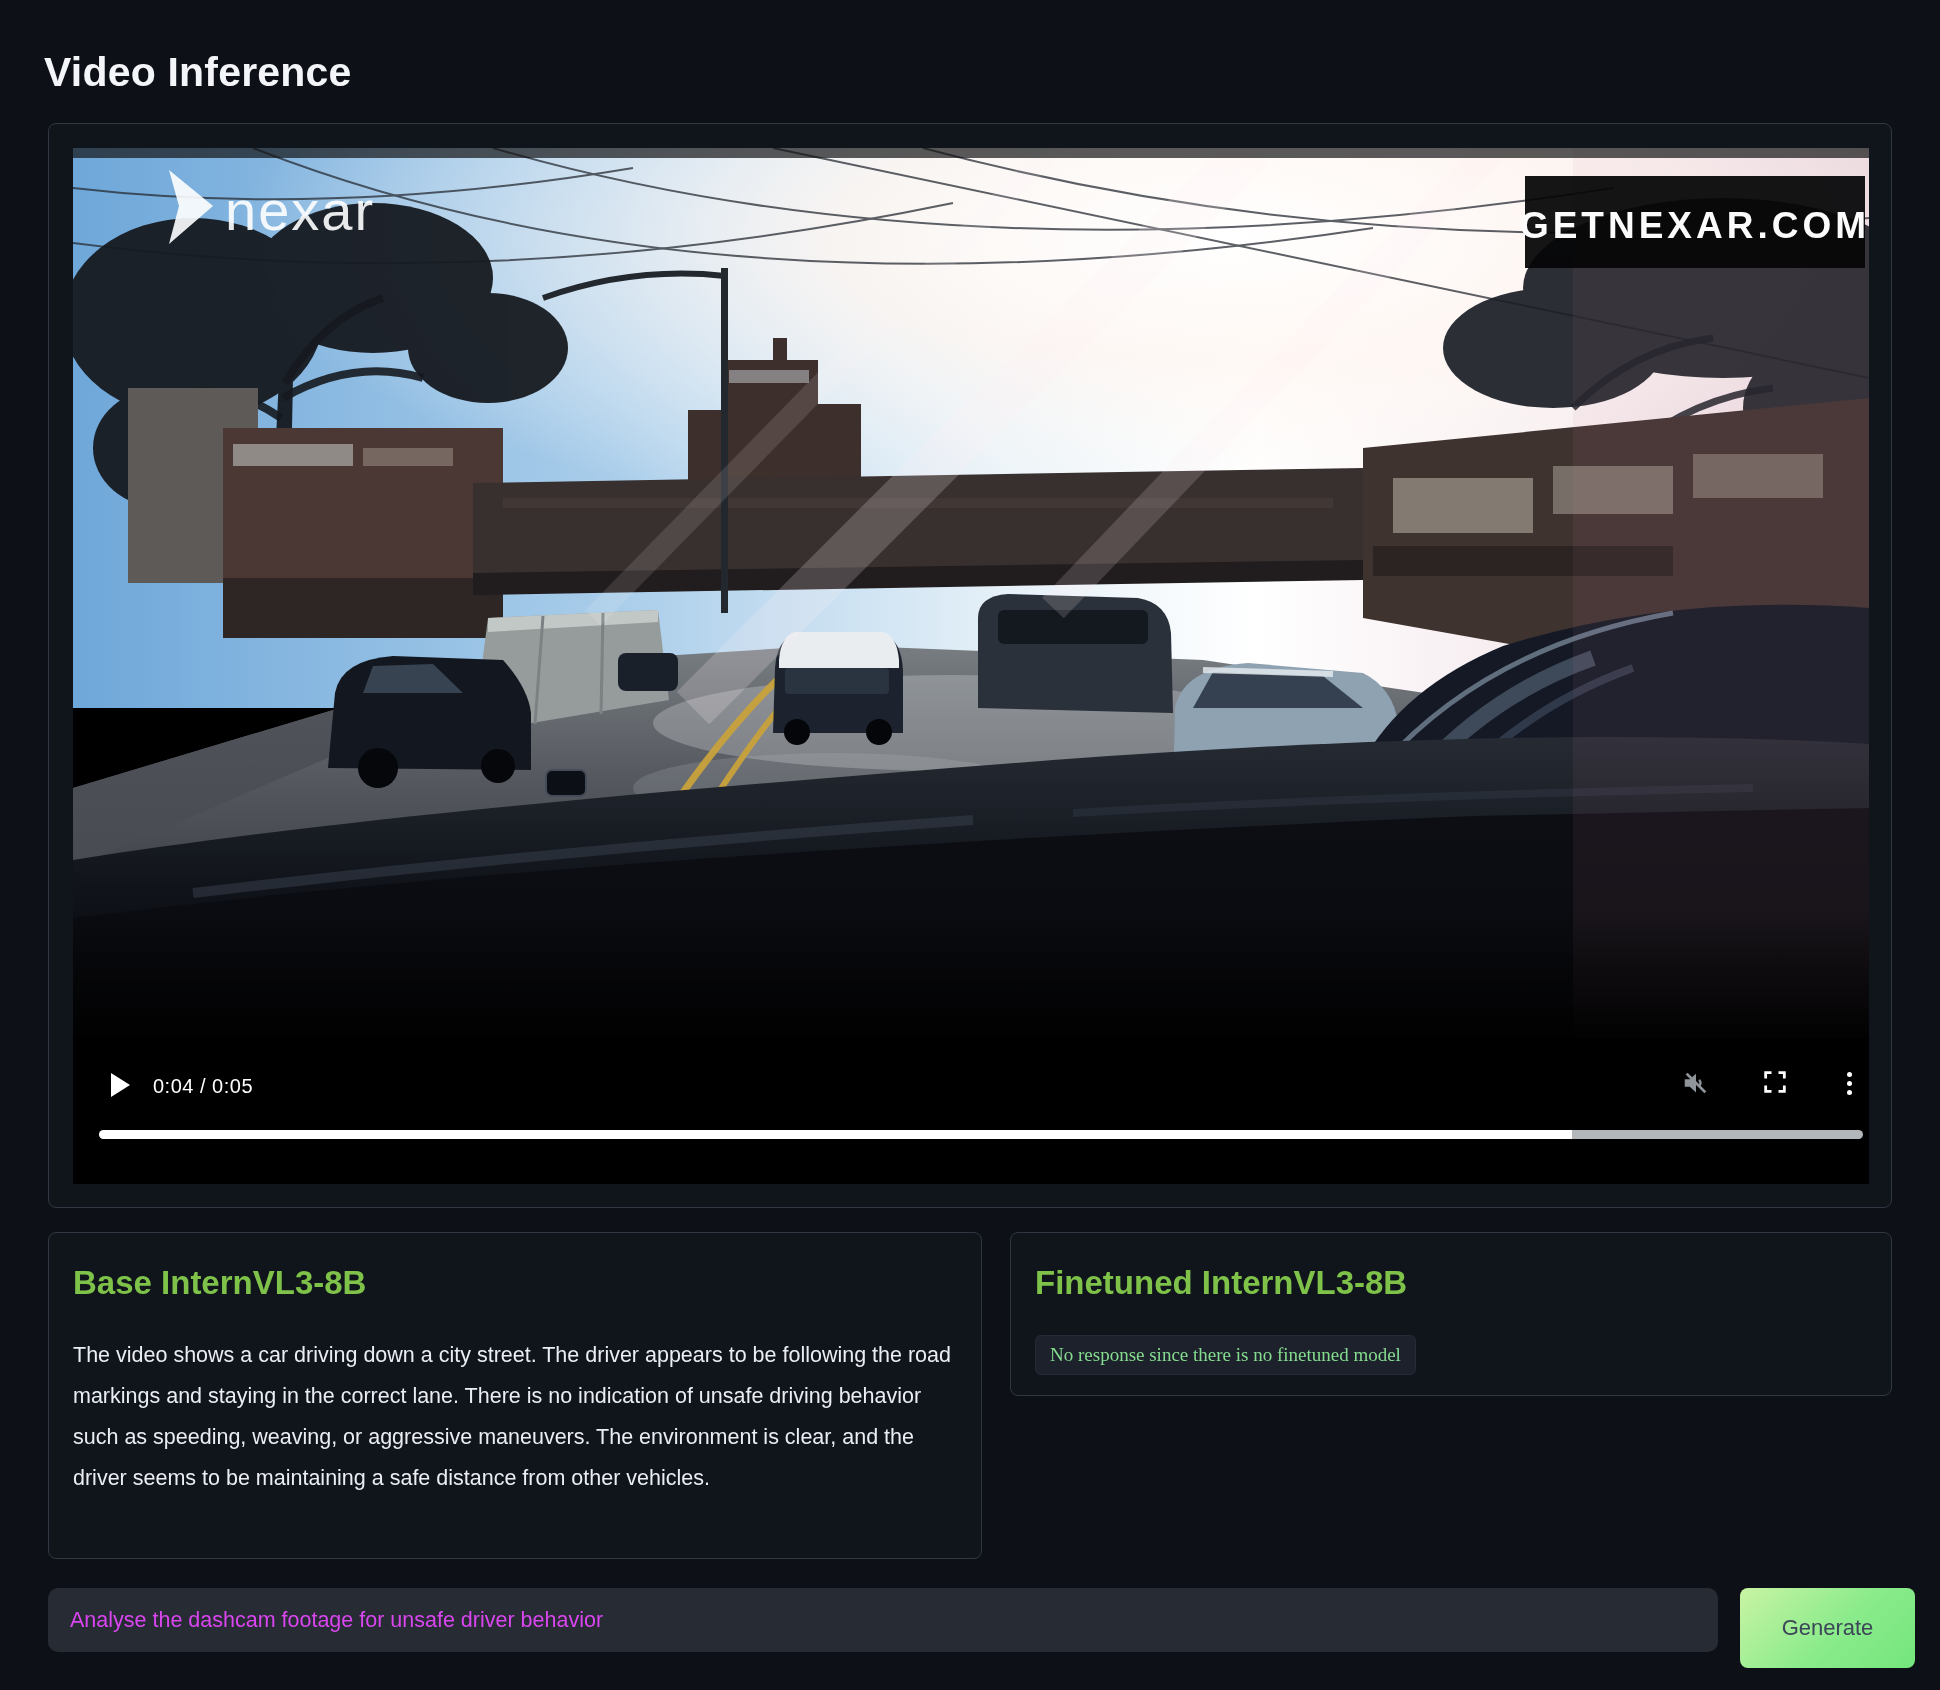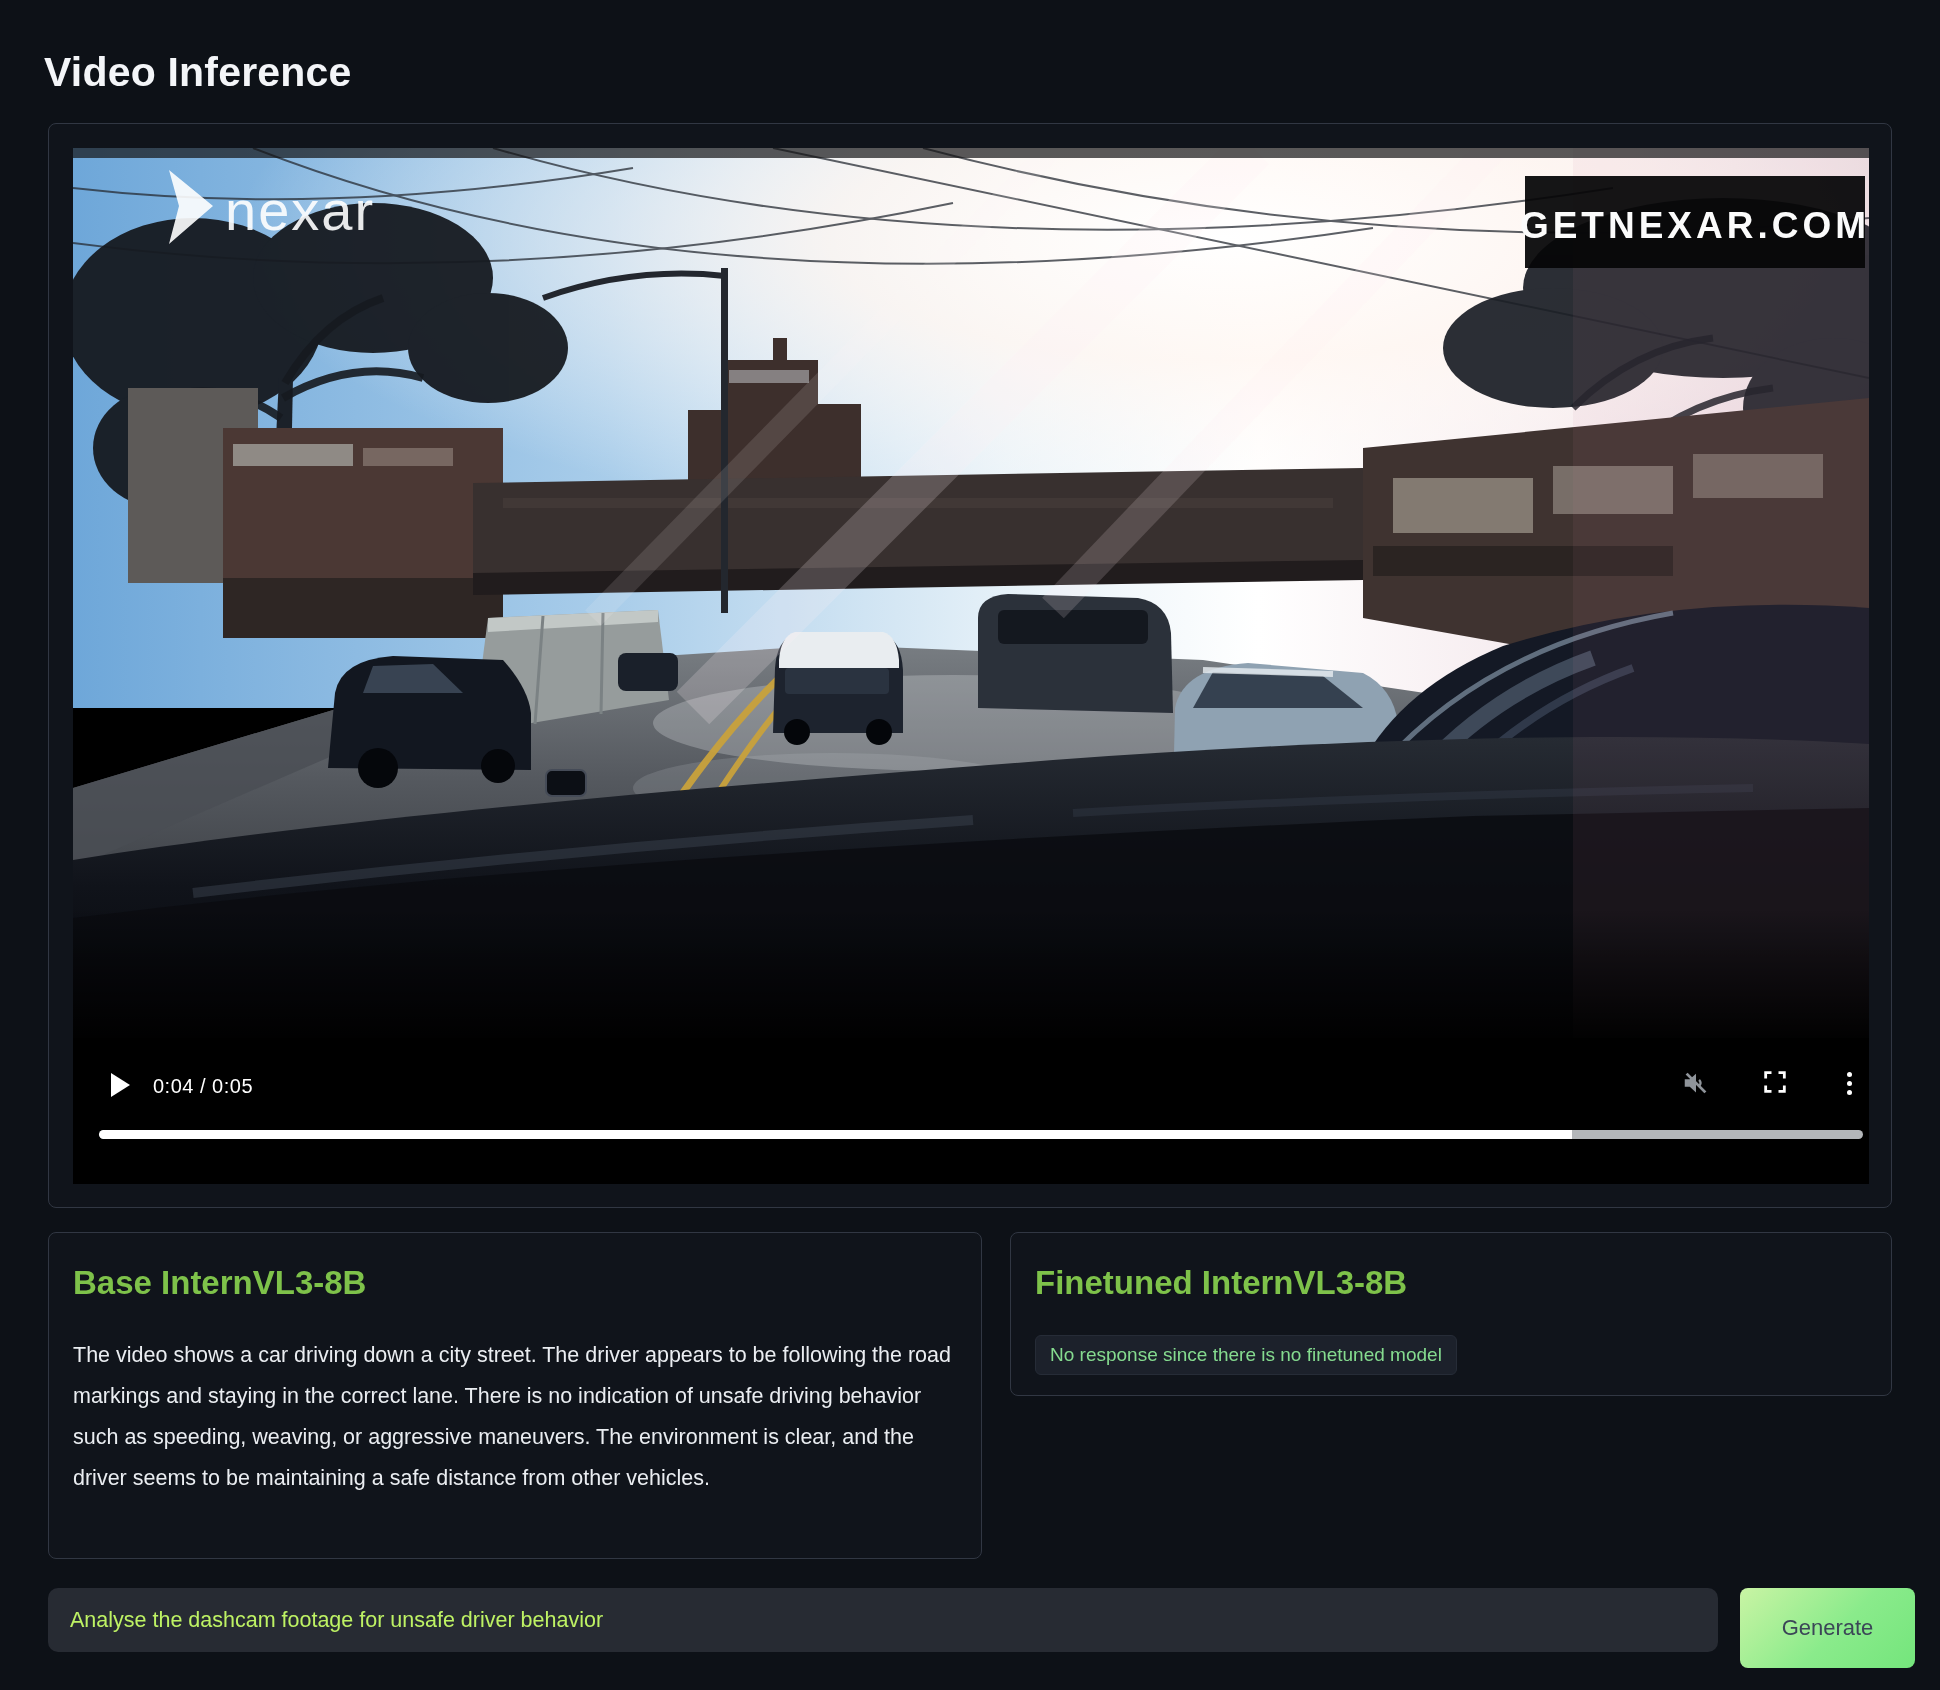--- a/index.html
+++ b/index.html
@@ -50,30 +50,30 @@
   .panel-base{left:48px;top:1232px;width:934px;height:327px;padding:34px 26px 0 24px;}
   .panel-ft{left:1010px;top:1232px;width:882px;height:164px;padding:34px 26px 0 24px;}
   .panel-title{
     font-size:33px;font-weight:700;color:#7ec24a;line-height:32px;margin:0;
   }
   .panel-body{
     margin-top:36px;font-size:21.5px;line-height:41px;color:#eaedf1;max-width:890px;
   }
   .code-chip{
     display:inline-block;margin-top:36px;
-    font-family:Liberation Sans, sans-serif;
+    font-family:Liberation Serif, serif;
     font-size:19px;line-height:24px;color:#85db8f;
     background:#1c212b;border:1px solid #262c37;border-radius:6px;
     padding:7px 14px;
   }
   
   .prompt-input{
     position:absolute;left:48px;top:1588px;width:1670px;height:64px;
     box-sizing:border-box;border:none;outline:none;border-radius:10px;
-    background:#272b33;color:#bef264;font-size:21.5px;padding:0 22px;
+    background:#272b33;color:#d946ef;font-size:21.5px;padding:0 22px;
     font-family:"Liberation Sans", sans-serif;
   }
   .generate-btn{
     position:absolute;left:1740px;top:1588px;width:175px;height:80px;
     border:none;border-radius:8px;cursor:pointer;
     background:linear-gradient(135deg,#c9f4a4 0%,#8aeb8b 55%,#74e57c 100%);
     color:#3b4657;font-size:22px;font-weight:500;
     font-family:"Liberation Sans", sans-serif;
   }
 </style>

